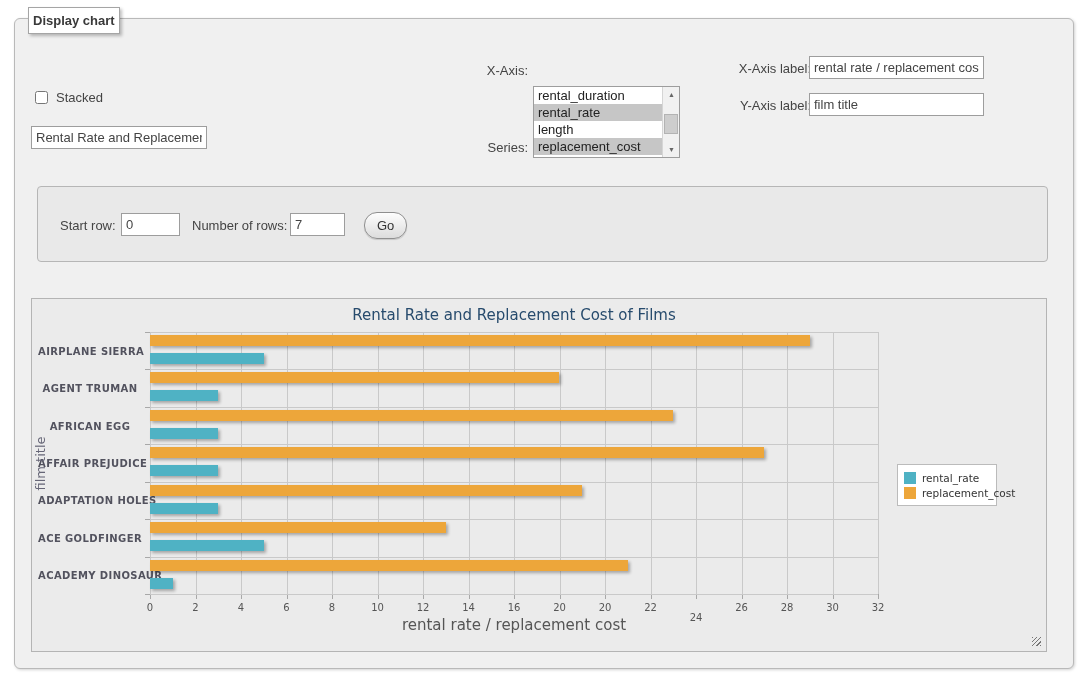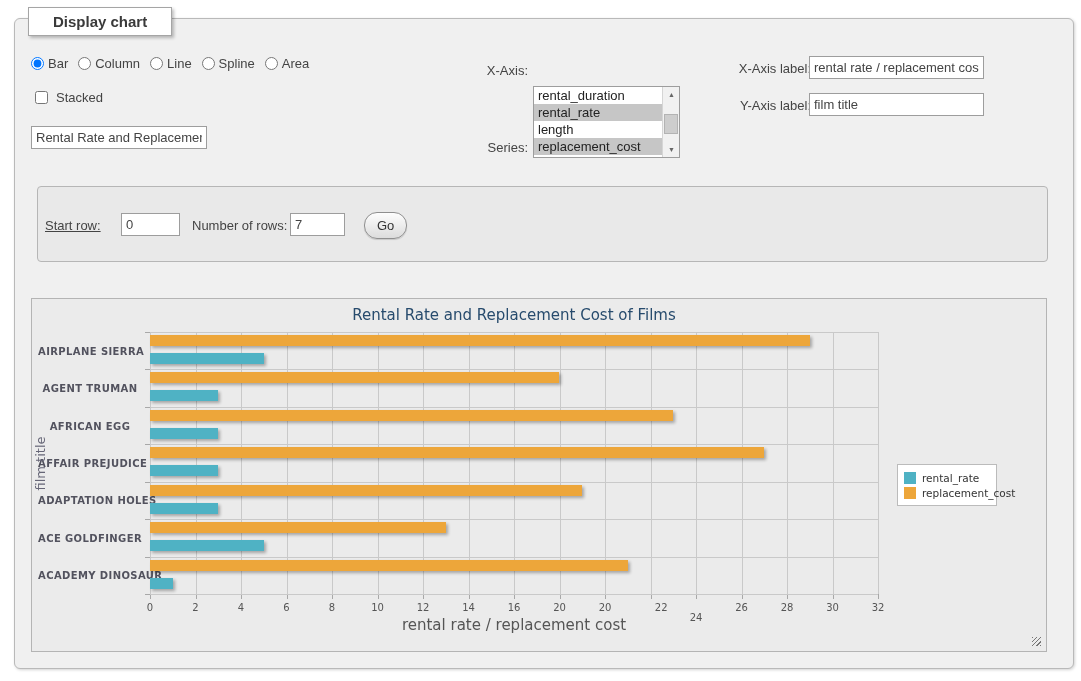--- a/index.html
+++ b/index.html
@@ -11,22 +11,22 @@
   #page { position:relative; width:1081px; height:681px; overflow:hidden; }
 
   
   .fieldset {
     position:absolute; left:14px; top:18px; width:1060px; height:651px;
     background:#f0f0f0; border:1px solid #b9b9b9; border-radius:6px;
     box-shadow:1px 1px 3px rgba(0,0,0,.18);
   }
   .fieldset-legend {
     position:absolute; left:13px; top:-12px;
-    background:#ffffff; border:1px solid #a5a5a5; padding:5px 24px;
-    font-weight:bold; font-size:15px; color:#3a3a3a;
+    background:#ffffff; border:1px solid #a5a5a5; padding:5px 4px;
+    font-weight:bold; font-size:13px; color:#3a3a3a;
     box-shadow:2px 2px 3px rgba(0,0,0,.25);
   }
 
   
   .radio-row { position:absolute; left:16px; top:37px; display:flex; align-items:center; gap:10px; }
   .radio-row label { display:flex; align-items:center; gap:4px; cursor:pointer; }
   .radio-row input { margin:0; }
   .stacked-row { position:absolute; left:16px; top:69px; display:flex; align-items:center; gap:5px; }
 
   input[type=text] {
@@ -73,21 +73,21 @@
   .axis-input { position:absolute; width:175px; }
   .input-xaxis-label { left:794px; top:37px; }
   .input-yaxis-label { left:794px; top:74px; }
 
   
   .rows-panel {
     position:absolute; left:22px; top:167px; width:1011px; height:76px;
     background:#e9e9e9; border:1px solid #b6b6b6; border-radius:4px;
   }
   .rows-panel .lbl { position:absolute; color:#444; }
-  .lbl-start-row { left:7px; top:31px;text-decoration:underline; }
+  .lbl-start-row { left:22px; top:31px; }
   .input-start-row { position:absolute; left:83px; top:26px; width:59px; height:25px; }
   .lbl-num-rows { left:154px; top:31px; }
   .input-num-rows { position:absolute; left:252px; top:26px; width:55px; height:25px; }
   .go-button {
     position:absolute; left:326px; top:25px; height:27px; padding:0 12px;
     border:1px solid #8f8f8f; border-radius:13px;
     background:linear-gradient(#fdfdfd, #dcdcdc);
     font-family:"Liberation Sans", sans-serif; font-size:13px; color:#333;
     cursor:pointer; box-shadow:0 1px 1px rgba(0,0,0,.15);
   }
@@ -133,42 +133,20 @@
     background:repeating-linear-gradient(135deg, #777 0 1px, transparent 1px 3px);
   }
 </style>
 </head>
 <body>
 
 <div id="page">
   <div class="fieldset">
     <div class="fieldset-legend">Display chart</div>
 
-    <div class="radio-row">
-        <label>
-          <input type="radio" name="charttype" checked="" style="">
-          <span>Bar</span>
-        </label>
-        <label>
-          <input type="radio" name="charttype" style="">
-          <span>Column</span>
-        </label>
-        <label>
-          <input type="radio" name="charttype" style="">
-          <span>Line</span>
-        </label>
-        <label>
-          <input type="radio" name="charttype" style="">
-          <span>Spline</span>
-        </label>
-        <label>
-          <input type="radio" name="charttype" style="">
-          <span>Area</span>
-        </label>
-      </div>
 
     <div class="stacked-row">
       <input type="checkbox" id="stacked-cb" style="">
       <label for="stacked-cb">Stacked</label>
     </div>
 
     <input type="text" class="title-input" value="Rental Rate and Replacement Cost of Films" style="">
 
     <div class="form-label lbl-xaxis">X-Axis:</div>
 
@@ -232,21 +210,21 @@
           <div class="tick-x" style="left: 482px; top: 295px;"></div>
           <div class="x-tick-label" style="left: 465px; top: 303px;">16</div>
           <div class="gridline-v" style="left: 527.5px; top: 33px; height: 262px;"></div>
           <div class="tick-x" style="left: 527.5px; top: 295px;"></div>
           <div class="x-tick-label" style="left: 510.5px; top: 303px;">20</div>
           <div class="gridline-v" style="left: 573px; top: 33px; height: 262px;"></div>
           <div class="tick-x" style="left: 573px; top: 295px;"></div>
           <div class="x-tick-label" style="left: 556px; top: 303px;">20</div>
           <div class="gridline-v" style="left: 618.5px; top: 33px; height: 262px;"></div>
           <div class="tick-x" style="left: 618.5px; top: 295px;"></div>
-          <div class="x-tick-label" style="left: 601.5px; top: 303px; text-align: right;">22</div>
+          <div class="x-tick-label" style="left: 601.5px; top: 303px;">22</div>
           <div class="gridline-v" style="left: 664px; top: 33px; height: 262px;"></div>
           <div class="tick-x" style="left: 664px; top: 295px;"></div>
           <div class="x-tick-label" style="left: 647px; top: 313px;">24</div>
           <div class="gridline-v" style="left: 709.5px; top: 33px; height: 262px;"></div>
           <div class="tick-x" style="left: 709.5px; top: 295px;"></div>
           <div class="x-tick-label" style="left: 692.5px; top: 303px;">26</div>
           <div class="gridline-v" style="left: 755px; top: 33px; height: 262px;"></div>
           <div class="tick-x" style="left: 755px; top: 295px;"></div>
           <div class="x-tick-label" style="left: 738px; top: 303px;">28</div>
           <div class="gridline-v" style="left: 800.5px; top: 33px; height: 262px;"></div>

